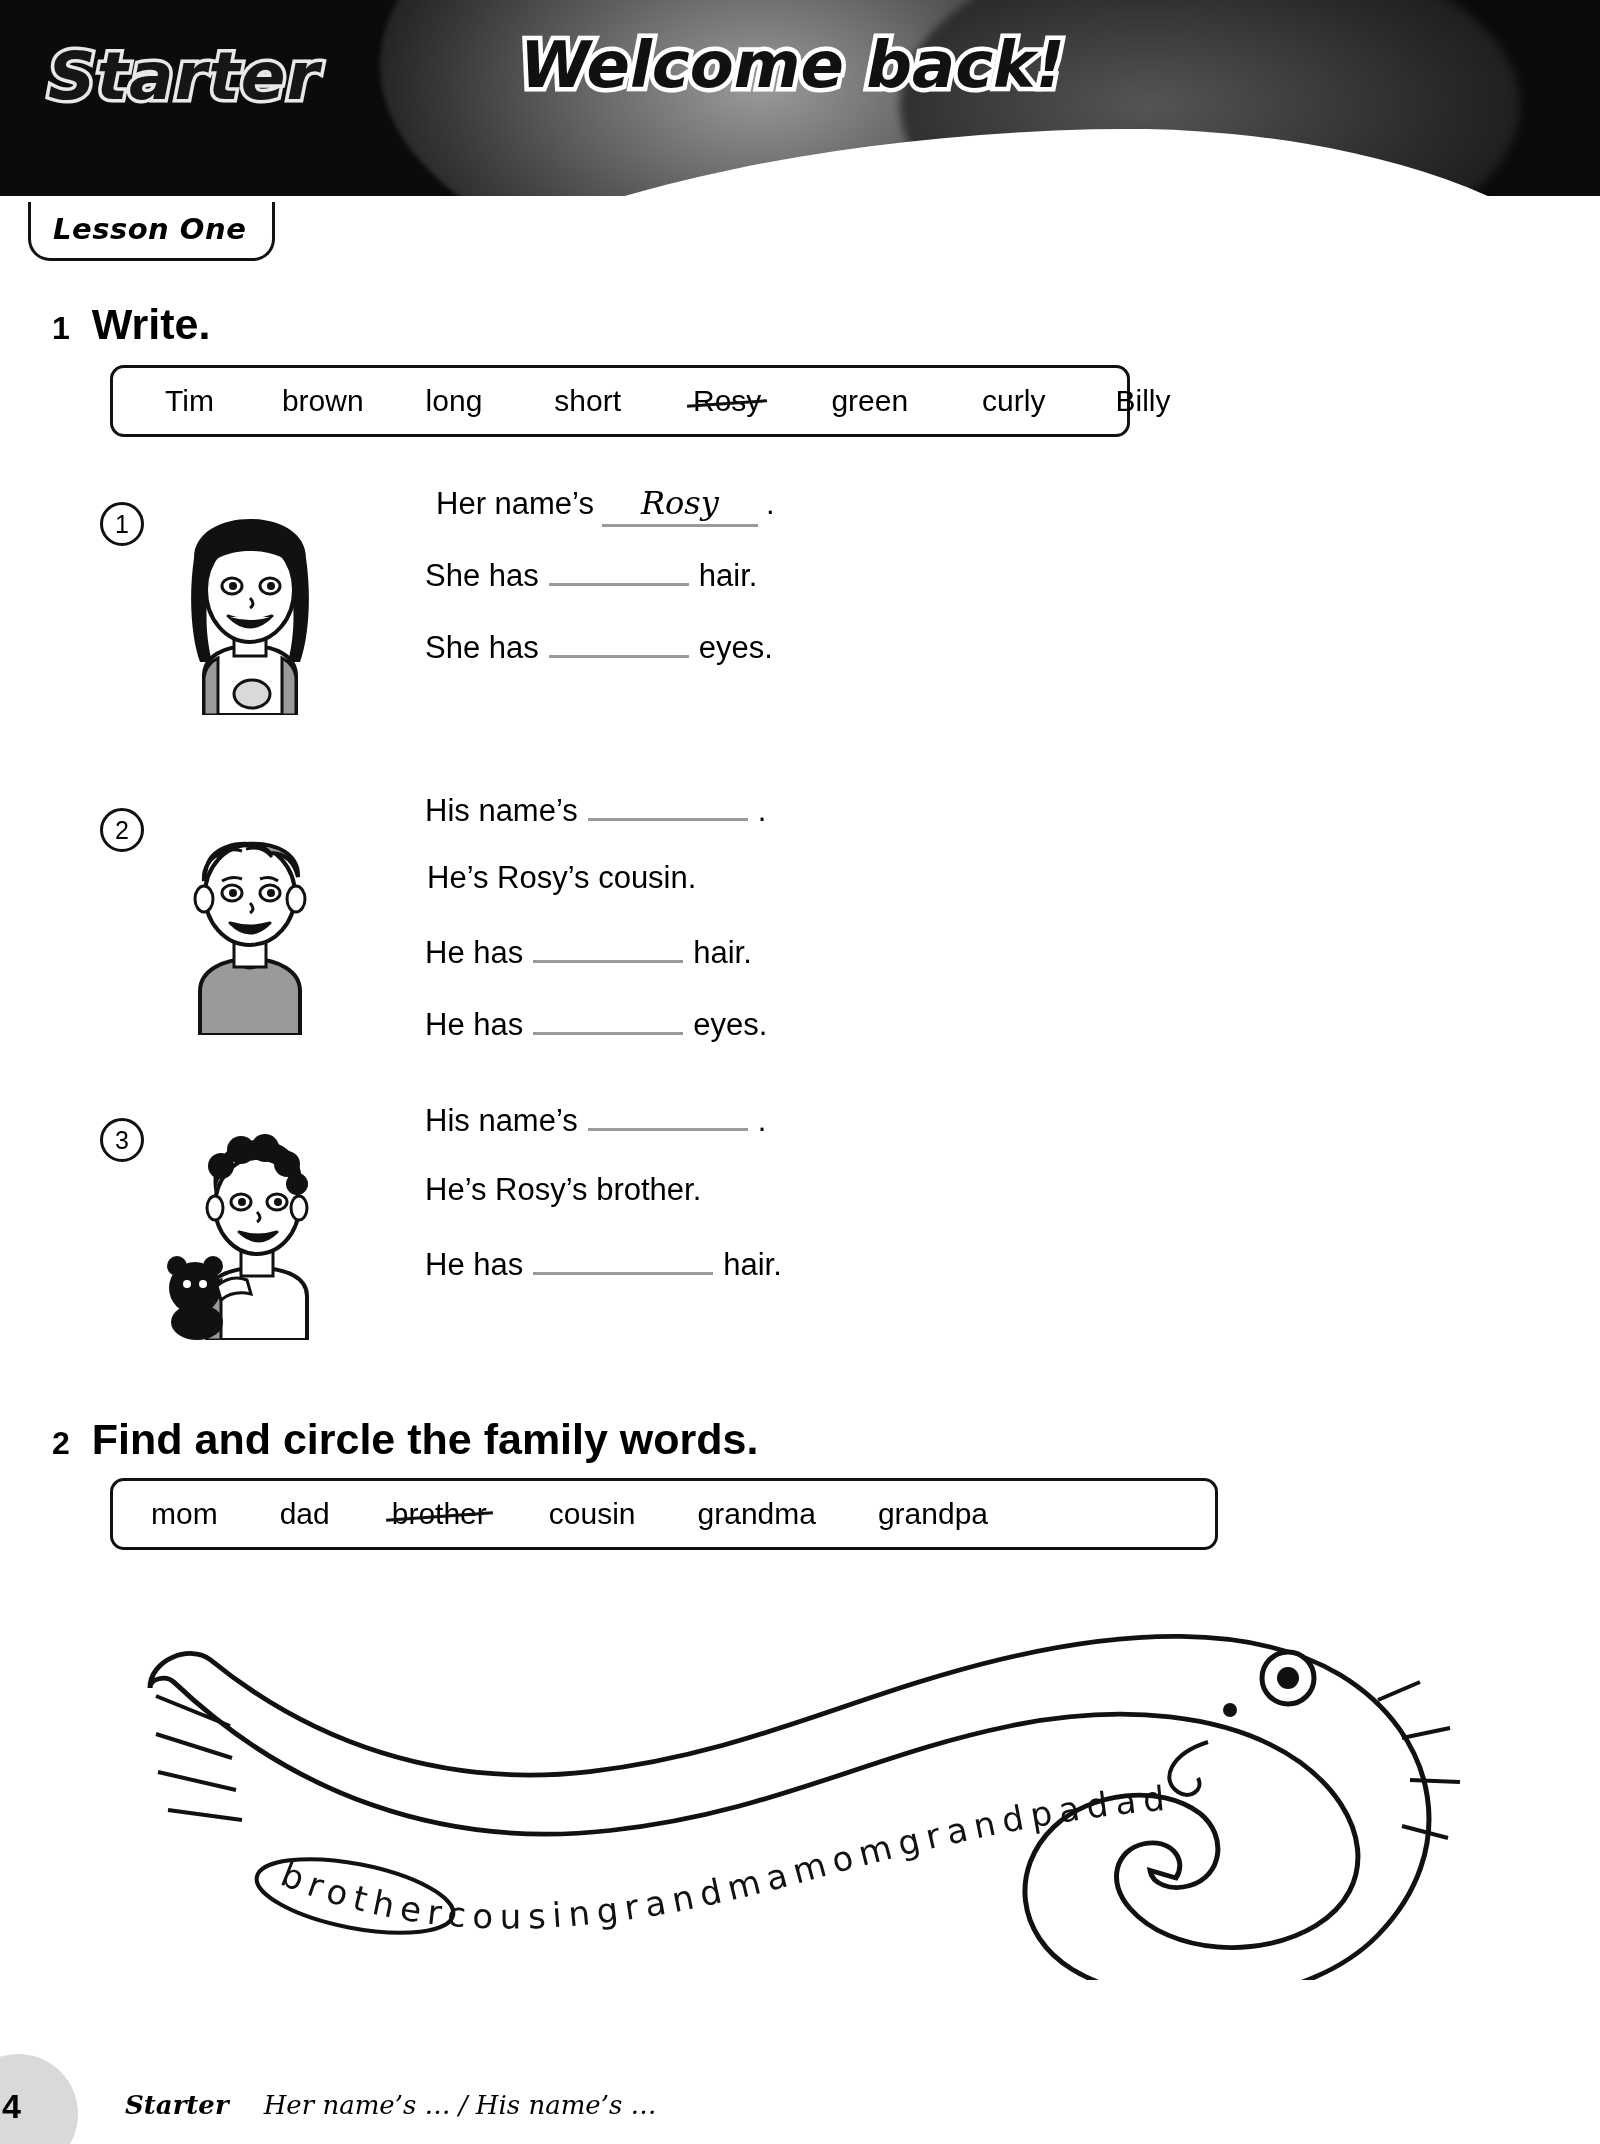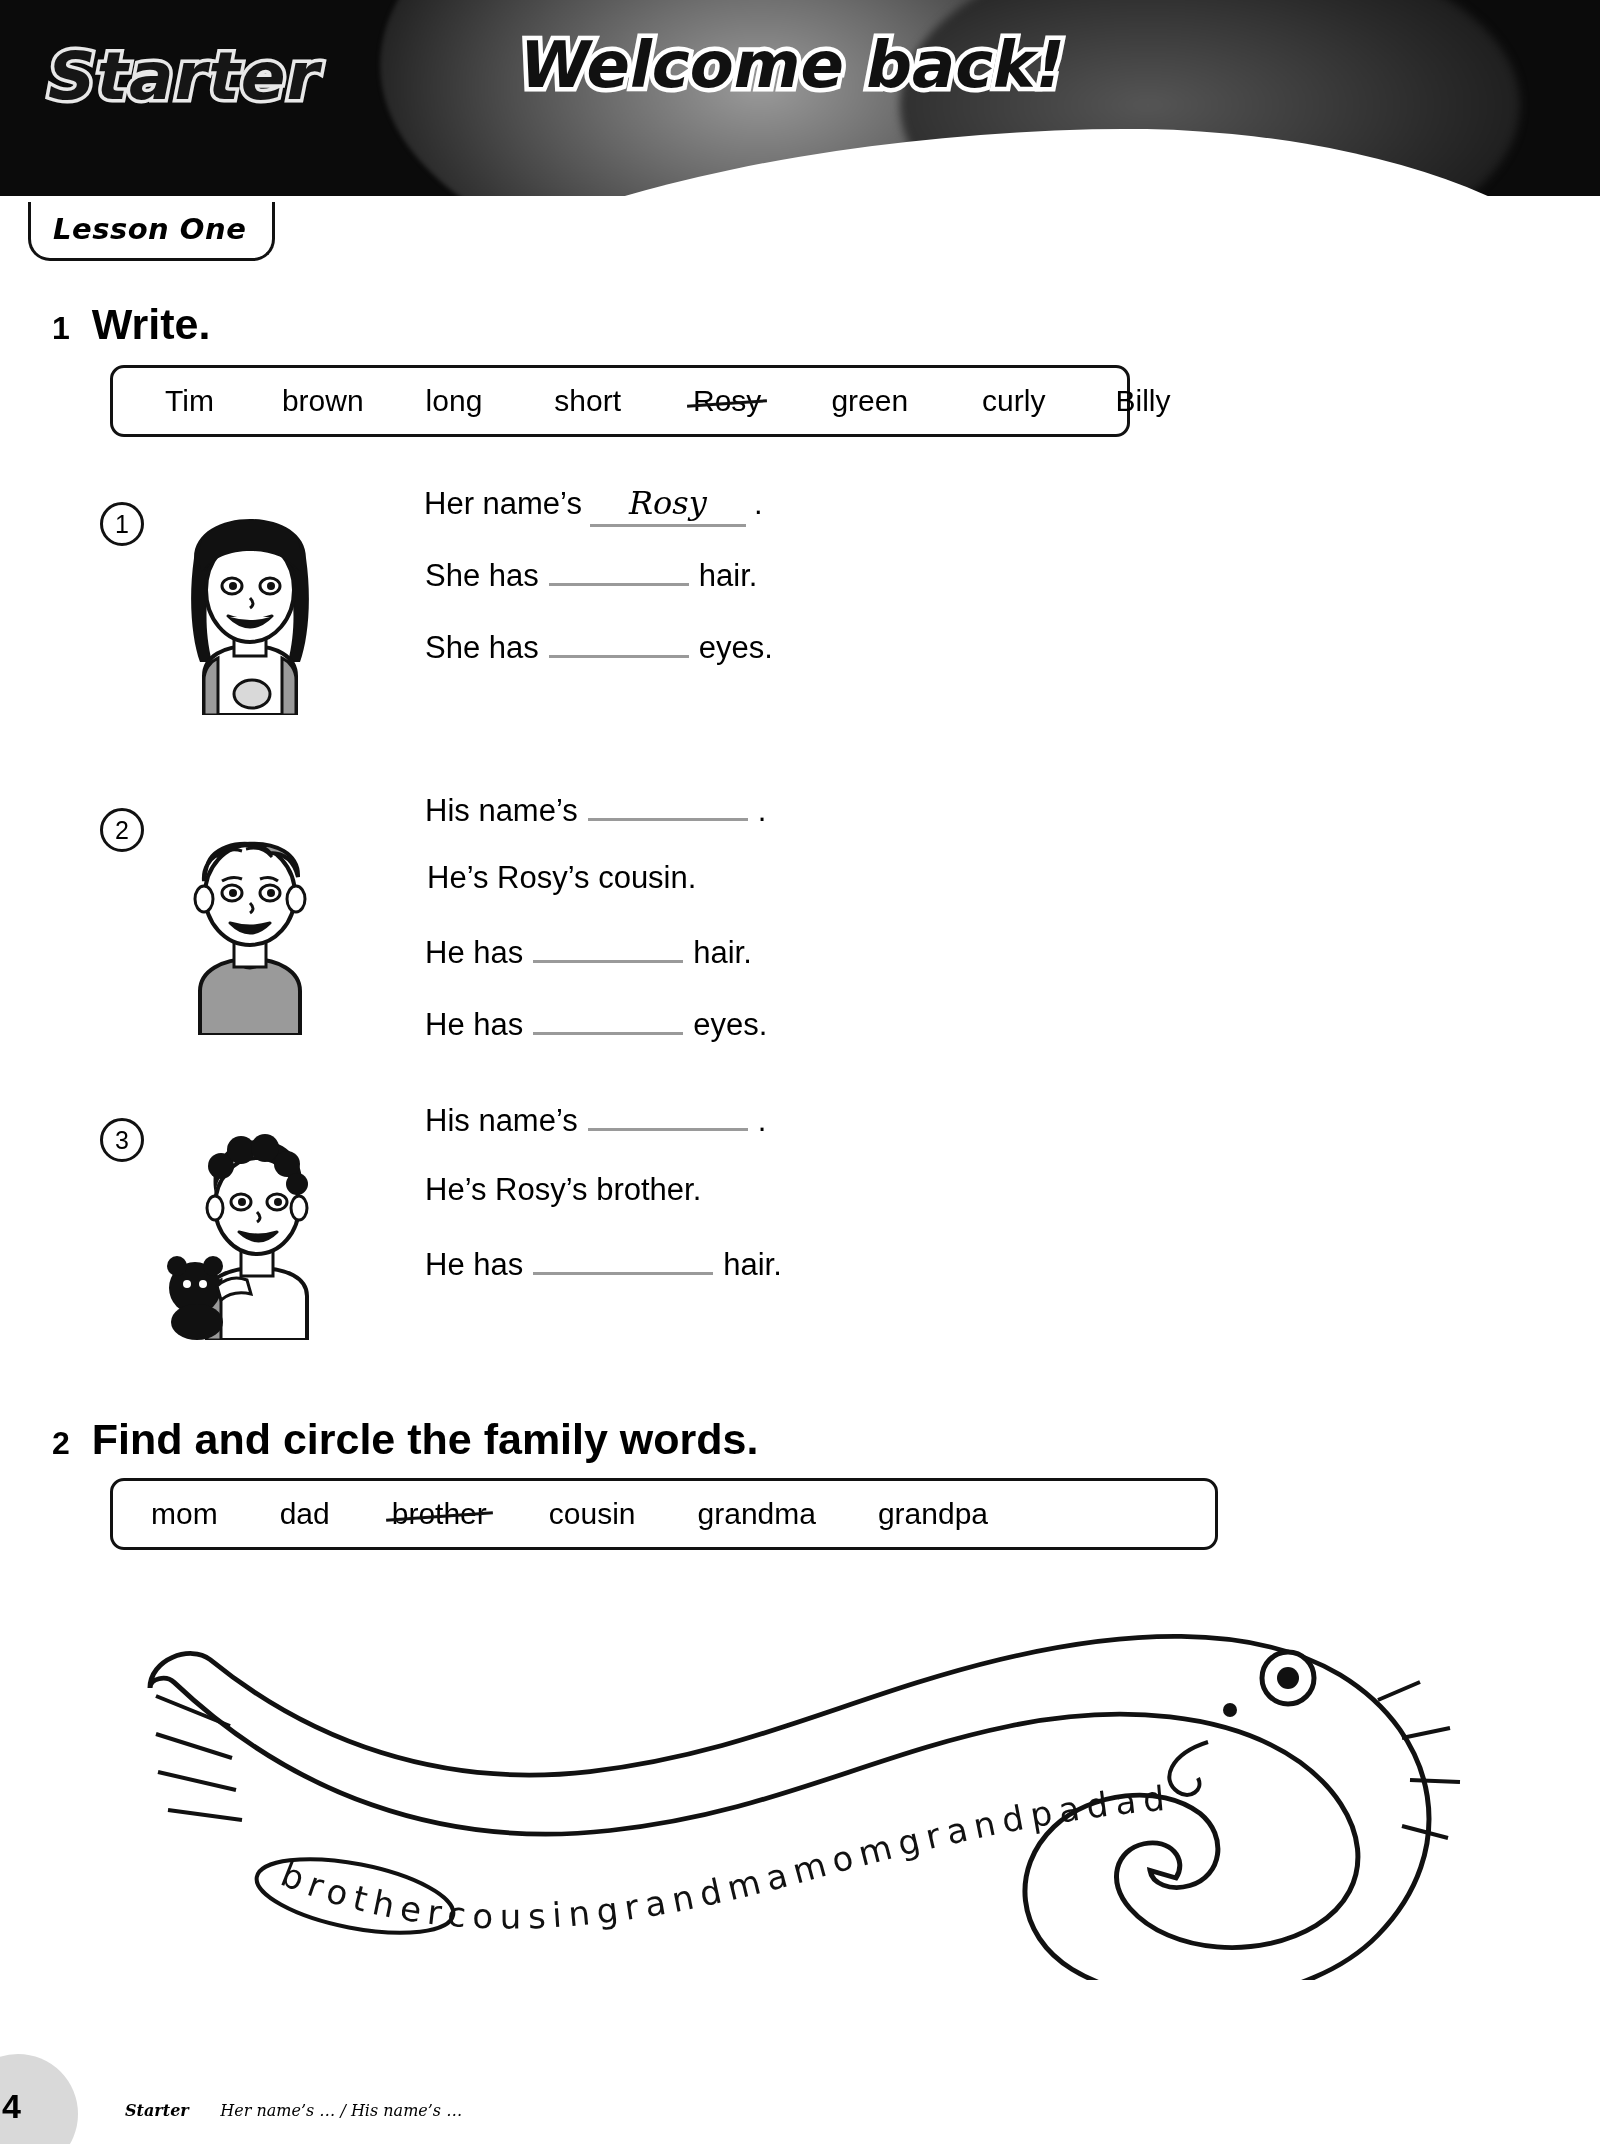--- a/index.html
+++ b/index.html
@@ -177,21 +177,21 @@
   }
   .page-num {
     position: absolute;
     left: 2px; bottom: 18px;
     font-size: 34px;
     font-weight: bold;
   }
   .footer-text {
     position: absolute;
     left: 125px; bottom: 24px;
-    font-size: 16px;
+    font-size: 26px;
     font-weight: bold;
     font-style: italic;
     font-family: "DejaVu Serif", serif;
   }
   .footer-text .ft-light {
     font-weight: normal;
   }
 
   svg { display: block; }
 </style>
@@ -244,21 +244,21 @@
   <ellipse cx="72" cy="106" rx="10" ry="8" fill="#fff" stroke="#111" stroke-width="3"></ellipse>
   <circle cx="73" cy="106" r="4" fill="#111"></circle>
   <ellipse cx="110" cy="106" rx="10" ry="8" fill="#fff" stroke="#111" stroke-width="3"></ellipse>
   <circle cx="111" cy="106" r="4" fill="#111"></circle>
 
   <path d="M90 118 q6 6 0 10" fill="none" stroke="#111" stroke-width="3"></path>
   <path d="M68 136 q22 22 44 0 q-22 8 -44 0 Z" fill="#111" stroke="#111" stroke-width="3" stroke-linejoin="round"></path>
   <path d="M70 137 q20 6 40 0" fill="#fff" stroke="none"></path>
 </svg>
 
-<div class="sent" style="left:424px; top:484px;">
+<div class="sent" style="left:436px; top:484px;">
   <span>Her name’s</span>
   <span class="hand" style="width:140px;">Rosy</span>
   <span>.</span>
 </div>
 <div class="sent" style="left:425px; top:555px;">
   <span>She has</span>
   <span class="blank" style="width:140px;"></span>
   <span>hair.</span>
 </div>
 <div class="sent" style="left:425px; top:627px;">

